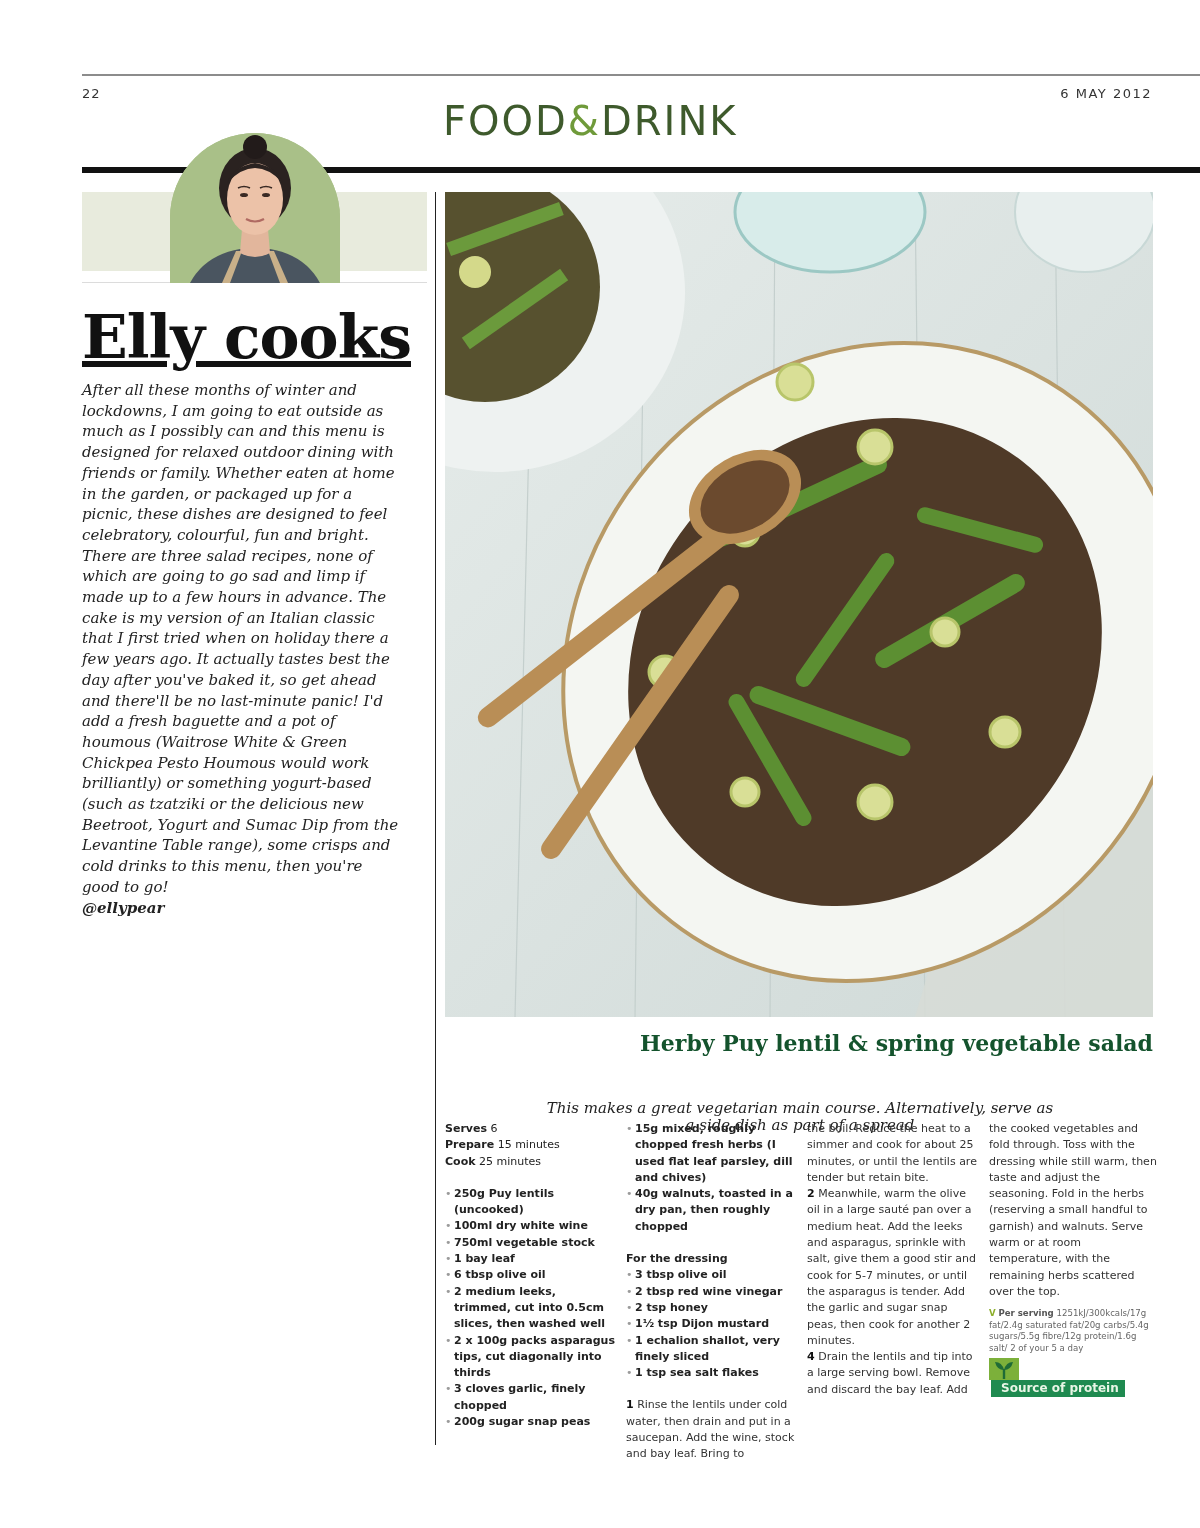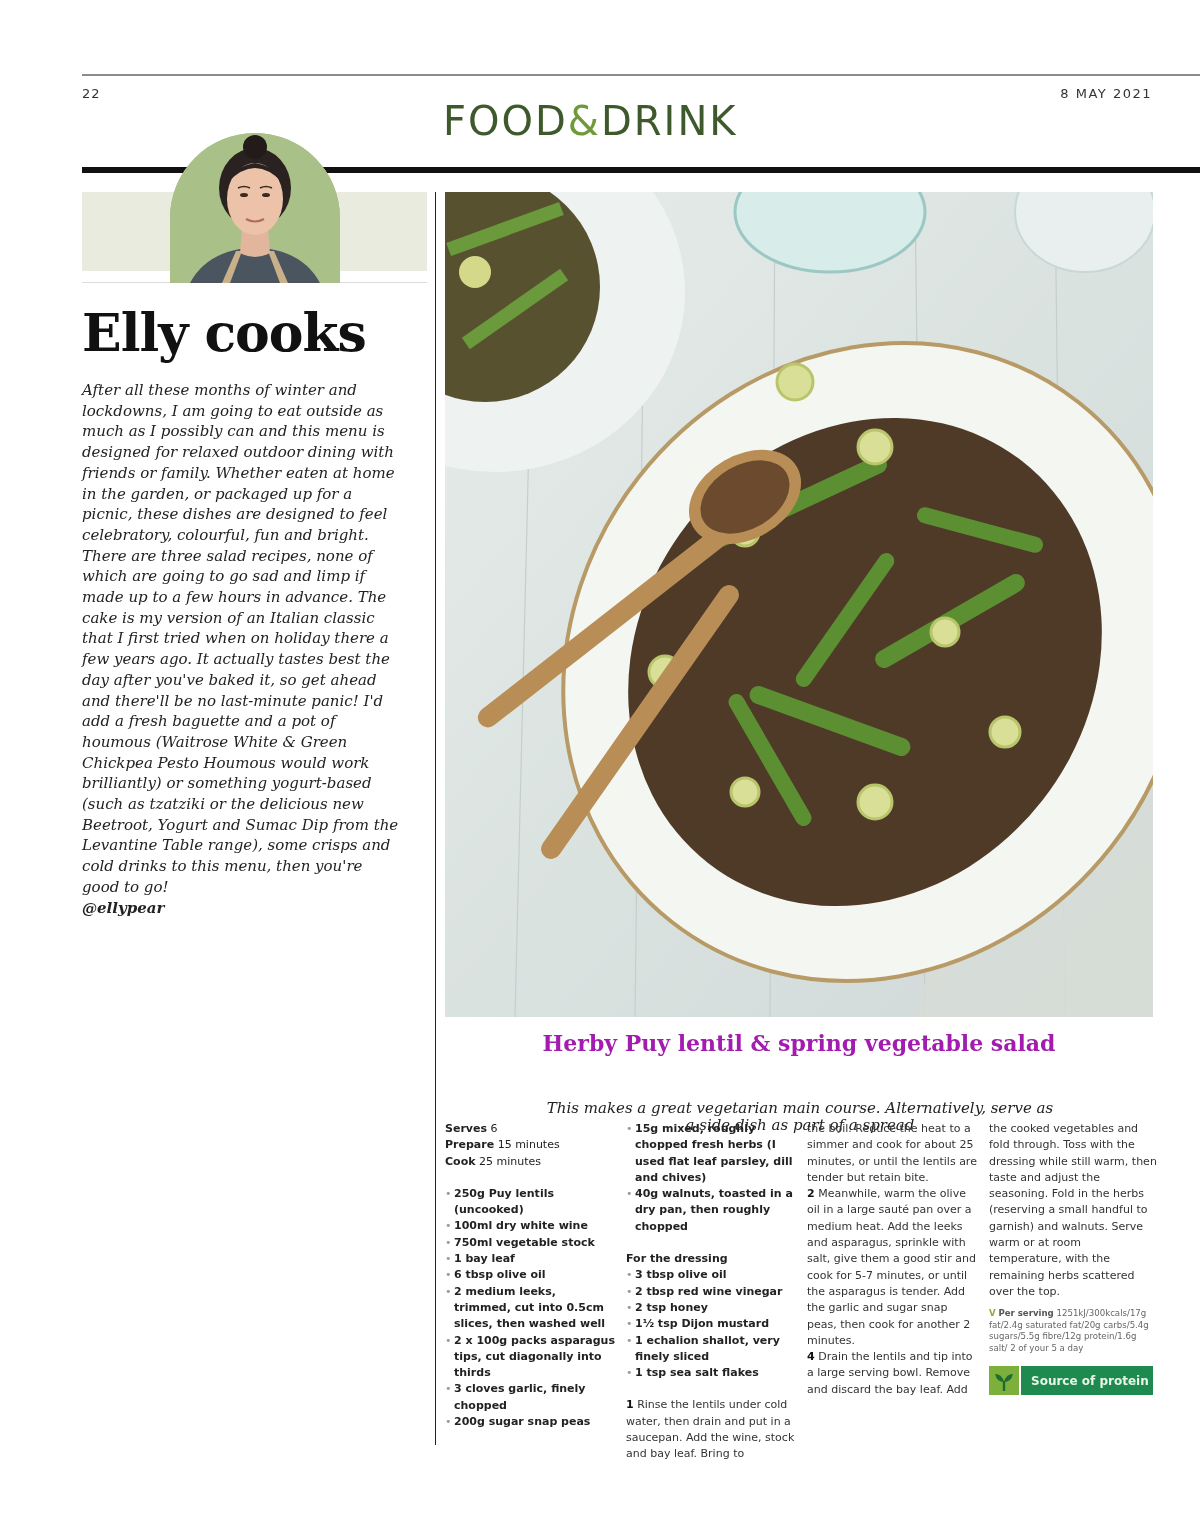--- a/index.html
+++ b/index.html
@@ -11,59 +11,59 @@
   .issue-date { position: absolute; right: 48px; top: 86px; font-size: 13px; letter-spacing: 1.5px; color: #333; }
   .section-title { position: absolute; left: 443px; top: 98px; width: 350px; font-family: "DejaVu Sans", sans-serif; font-size: 40px; letter-spacing: 2px; color: #3e5a2c; font-weight: normal; }
   .section-title .amp { color: #6f9a3a; }
   .thick-rule { position: absolute; left: 82px; top: 167px; width: 1118px; height: 6px; background: #111; }
 
   
   .author-band { position: absolute; left: 82px; top: 192px; width: 345px; height: 79px; background: #e8ebdd; }
   .author-band-rule { position: absolute; left: 82px; top: 282px; width: 345px; height: 1px; background: #dcdcdc; }
   .avatar { position: absolute; left: 170px; top: 133px; width: 170px; height: 150px; border-radius: 85px 85px 0 0; overflow: hidden; background: #a9c088; }
   .avatar svg { width: 100%; height: 100%; display: block; }
-  .column-title { position: absolute; left: 82px; top: 302px; font-family: "DejaVu Serif", serif; font-weight: bold; font-size: 52px; color: #111; letter-spacing: -1px; }
+  .column-title { position: absolute; left: 82px; top: 302px; font-family: "DejaVu Serif", serif; font-weight: bold; font-size: 60px; color: #111; letter-spacing: -1px; text-decoration: underline; }
   .intro { position: absolute; left: 82px; top: 380px; width: 320px; font-family: "DejaVu Serif", serif; font-style: italic; font-size: 15px; line-height: 20.7px; color: #222; }
   .intro .handle { display: block; font-weight: bold; }
 
   .v-divider { position: absolute; left: 435px; top: 192px; width: 1px; height: 1253px; background: #222; }
 
   
   .photo { position: absolute; left: 445px; top: 192px; width: 708px; height: 825px; overflow: hidden; background: #dfe6e4; }
   .photo svg { width: 100%; height: 100%; display: block; }
 
-  .recipe-title { position: absolute; left: 445px; top: 1030px; width: 708px; text-align: center; font-family: "DejaVu Serif", serif; font-size: 22px; color: #a21caf; }
+  .recipe-title { position: absolute; left: 445px; top: 1030px; width: 708px; text-align: right; font-family: "DejaVu Serif", serif; font-size: 22px; color: #14532d; }
   .recipe-standfirst { position: absolute; left: 540px; top: 1100px; width: 520px; text-align: center; font-family: "DejaVu Serif", serif; font-style: italic; font-size: 15px; line-height: 17px; color: #222; }
 
   .col { position: absolute; top: 1121px; font-family: "DejaVu Sans", sans-serif; font-size: 11px; line-height: 16.3px; color: #222; }
   .col1 { left: 445px; width: 170px; }
   .col2 { left: 626px; width: 172px; }
   .col3 { left: 807px; width: 172px; color: #333; }
   .col4 { left: 989px; width: 168px; color: #333; }
   .meta-row b { font-weight: bold; }
   .spacer { height: 16px; }
   ul.ing { list-style: none; }
   ul.ing li { position: relative; padding-left: 9px; font-weight: bold; color: #222; }
   ul.ing li::before { content: "•"; position: absolute; left: 0; top: 0; color: #9a9a9a; font-weight: normal; }
   .sub-head { font-weight: bold; margin-top: 0; }
   .step-num { font-weight: bold; color: #111; }
   .step { display: block; }
   .nutrition { margin-top: 8px; font-size: 8.6px; line-height: 11.5px; color: #666; }
   .nutrition .veg { color: #8cae2a; font-weight: bold; }
   .nutrition .serving-label { font-weight: bold; color: #555; text-align: center; }
-  .protein-badge { display: flex; margin-top: 12px; height: 29px; width: 164px; }
+  .protein-badge { display: flex; margin-top: 4px; height: 29px; width: 136px; flex-direction: column; }
   .protein-badge .leaf { width: 30px; height: 29px; background: #7cb03a; display: flex; align-items: center; justify-content: center; }
   .protein-badge .label { flex: 1; background: #1f8a50; color: #e9f6e6; font-weight: bold; font-size: 12px; display: flex; align-items: center; padding-left: 10px; margin-left: 2px; }
 </style>
 </head>
 <body>
 
 <div class="top-rule"></div>
 <div class="page-num">22</div>
-<div class="issue-date">8 MAY 2021</div>
+<div class="issue-date">6 MAY 2012</div>
 <h1 class="section-title"><span>FOOD</span><span class="amp">&amp;</span><span>DRINK</span></h1>
 <div class="thick-rule"></div>
 
 <div class="author-band"></div>
 <div class="author-band-rule"></div>
 <div class="avatar">
   <svg viewBox="0 0 170 150" preserveAspectRatio="none">
     <rect width="170" height="150" fill="#a9c088"></rect>
 
     <path d="M20 150 Q35 122 70 116 L100 116 Q135 122 150 150 Z" fill="#4a5560"></path>

